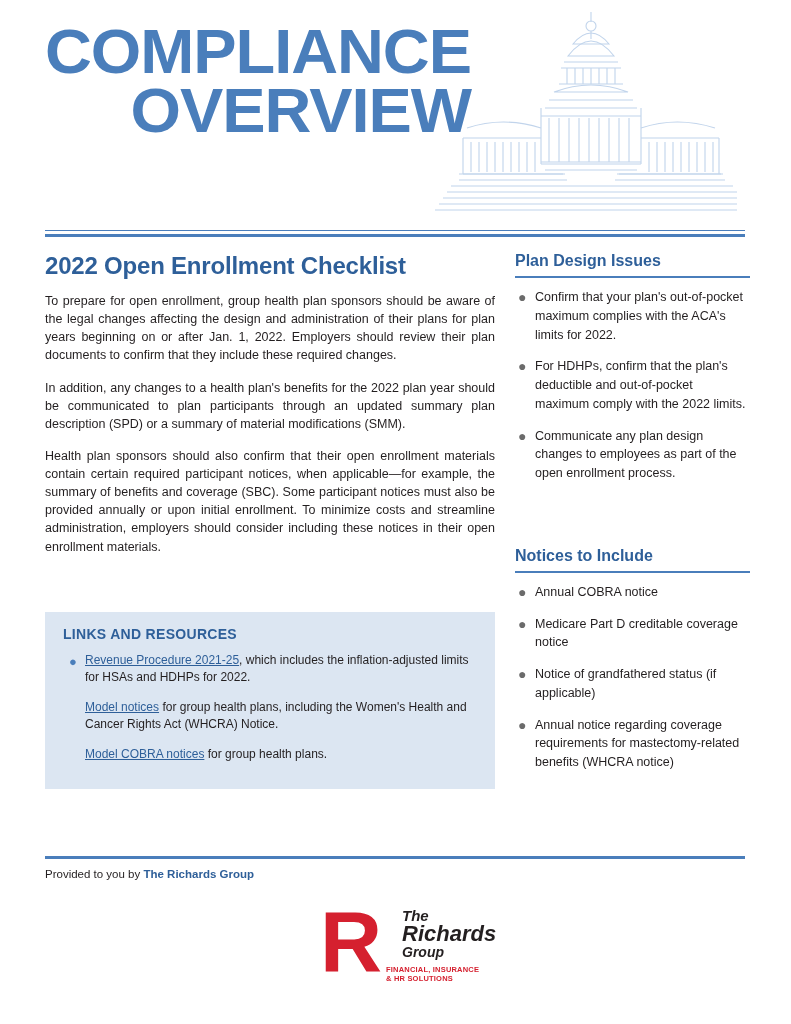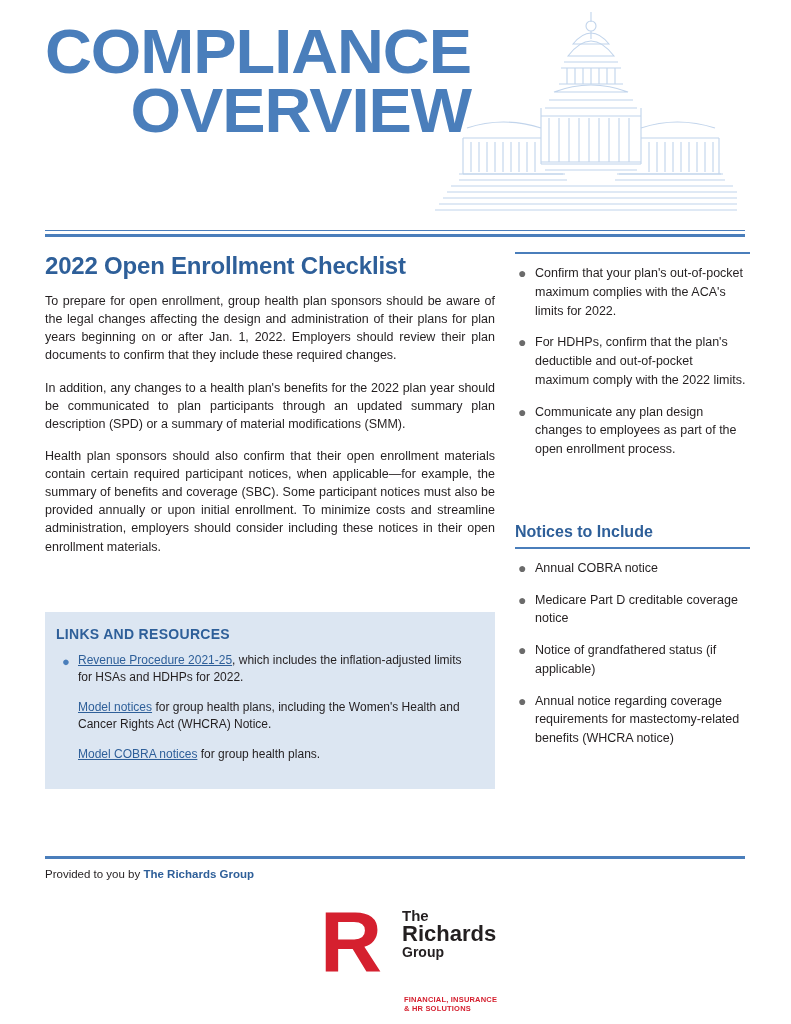--- a/index.html
+++ b/index.html
@@ -95,21 +95,21 @@
     color: #231f20;
   }
 
   
   .links-box {
     position: absolute;
     left: 45px;
     top: 612px;
     width: 450px;
     background: #dce6f2;
-    padding: 14px 18px 18px 11px;
+    padding: 14px 18px 18px 18px;
     box-sizing: border-box;
   }
   .links-title {
     color: #2e5f99;
     font-weight: bold;
     font-size: 14px;
     letter-spacing: 0.3px;
     margin: 0 0 10px 0;
   }
   .links-list {
@@ -213,34 +213,34 @@
     color: #d5202f;
     letter-spacing: -4px;
   }
   .logo-words {
     position: absolute;
     left: 82px;
     top: 10px;
     color: #231f20;
     font-weight: bold;
     line-height: 1.0;
+    font-style: italic;
   }
   .logo-words .w1 { font-size: 15px; }
   .logo-words .w2 { font-size: 22px; }
   .logo-words .w3 { font-size: 14px; }
   .logo-tag {
     position: absolute;
-    left: 84px;
+    left: 66px;
     top: 68px;
     font-size: 7.5px;
     font-weight: bold;
     color: #d5202f;
     letter-spacing: 0.2px;
     line-height: 1.15;
-    margin-top: 30px;
   }
 </style>
 </head>
 <body>
 
 <div class="page">
 
   <div class="header">
     <svg class="capitol" viewBox="0 0 340 228" preserveAspectRatio="xMidYMax meet">
       <g fill="none" stroke="#6f9bd1" stroke-width="1.1" opacity="0.85">
@@ -303,20 +303,21 @@
       </li>
       <li>
         <a href="#">Model COBRA notices</a><span> for group health plans.</span>
       </li>
     </ul>
   </div>
 
   <div class="right-col">
 
     <div>
+      <h2 class="side-heading">Plan Design Issues</h2>
       <div class="side-rule"></div>
       <ul class="side-list">
         <li>
           <span class="bullet">●</span>
           <span>Confirm that your plan's out-of-pocket maximum complies with the ACA's limits for 2022.</span>
         </li>
         <li>
           <span class="bullet">●</span>
           <span>For HDHPs, confirm that the plan's deductible and out-of-pocket maximum comply with the 2022 limits.</span>
         </li>

